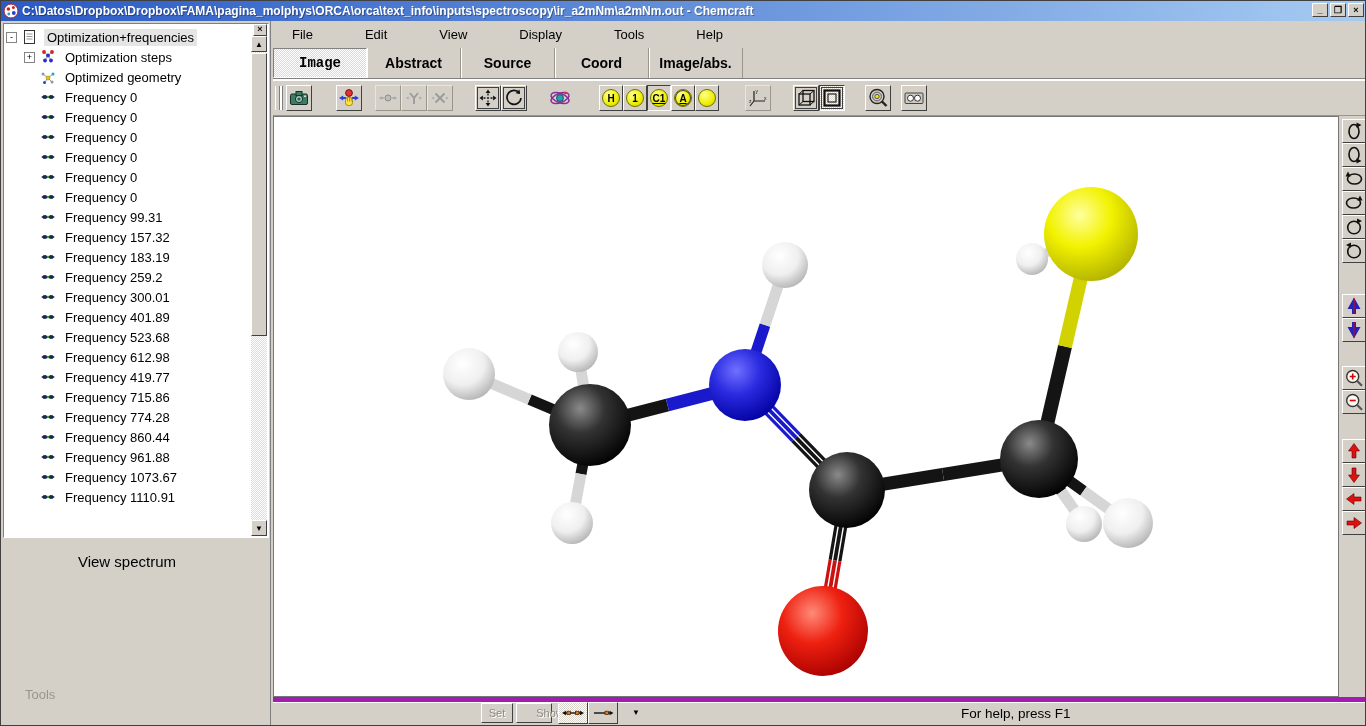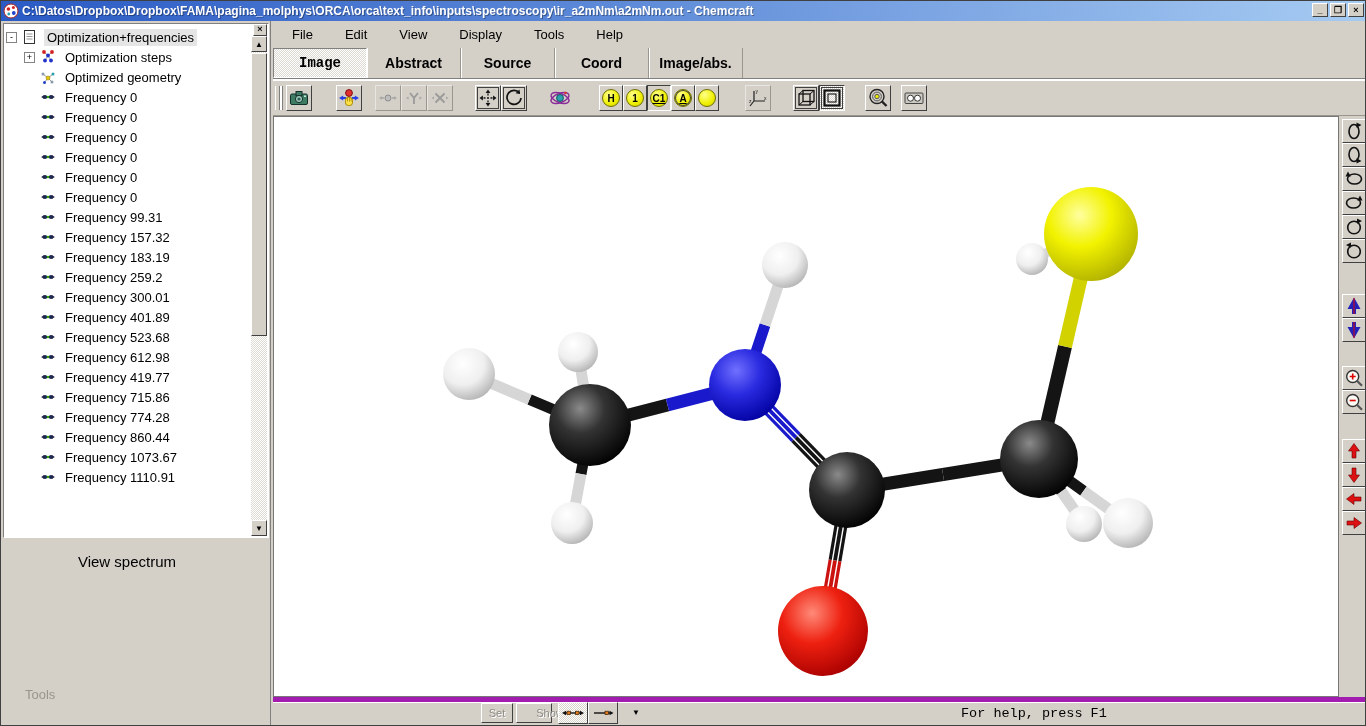--- a/index.html
+++ b/index.html
@@ -54,21 +54,21 @@
           align-items:center; justify-content:center; font-size:8px; color:#000; }
   #sb-up { top:0; } #sb-down { bottom:0; }
   #sb-thumb { position:absolute; left:0; top:17px; width:16px; height:283px; }
 
   #view-spectrum { position:absolute; left:0; top:532px; width:252px; text-align:center;
                    font-size:15px; color:#000; cursor:default; }
   #tools-label { position:absolute; left:24px; bottom:24px; font-size:13px; color:#98958d; }
 
   
   #menubar { position:absolute; left:272px; top:20px; width:1094px; height:27px;
-             display:flex; align-items:center; padding-left:10px; }
+             display:flex; align-items:center; padding-left:10px;gap:20px; }
   .mitem { font-size:13px; color:#000; padding:3px 9px; margin-right:14px; }
 
   
   #tabbar { position:absolute; left:272px; top:47px; width:1094px; height:31px;
             display:flex; align-items:stretch;
             border-bottom:1px solid #808080; box-shadow:0 1px 0 #fff; }
   .tab { width:94px; display:flex; align-items:center; justify-content:center;
          font-size:14px; font-weight:bold; color:#000;
          border-right:1px solid #9a968e; box-shadow:inset 1px 0 0 #ffffff; }
   .tab.sel { background-color:#f2f0ea;
@@ -109,21 +109,21 @@
   #bottombar { position:absolute; left:272px; top:696px; width:1094px; height:26px;
                border-top:5px solid #a21caf; box-shadow:inset 0 1px 0 #ffffff;
                display:flex; align-items:center; }
   .bbtn { height:20px; display:flex; align-items:center; justify-content:center; font-size:11px; }
   #set-btn { width:32px; margin-left:208px; color:#8e8b84; text-shadow:1px 1px 0 #fff; }
   #show-btn { width:36px; margin-left:3px; color:#8e8b84; text-shadow:1px 1px 0 #fff;padding-left:32px; }
   .bico { width:30px; height:22px; }
   #barrow1 { margin-left:6px; }
   #dropdown-arrow { margin-left:10px; width:16px; height:16px; display:flex;
                     align-items:center; justify-content:center; font-size:8px; color:#000; }
-  #status-help { position:absolute; left:688px; top:4px; font-family:Liberation Mono, monospace;
+  #status-help { position:absolute; left:688px; top:4px; font-family:Liberation Sans, sans-serif;
                  font-size:13.5px; color:#000; }
 </style>
 </head>
 <body>
 
 <div id="titlebar">
   <svg class="ticon" viewBox="0 0 16 16">
     <circle cx="8" cy="8" r="7" fill="#ffffff" stroke="#aa2222"></circle>
     <circle cx="5.4" cy="6" r="1.8" fill="#d42020"></circle>
     <circle cx="10.4" cy="4.6" r="1.5" fill="#d42020"></circle>
@@ -452,20 +452,34 @@
               <line x1="4.5" y1="8" x2="11.5" y2="8" stroke="#35a510" stroke-width="2.2"></line>
               <circle cx="5" cy="8" r="2.1" fill="#1b2a55"></circle>
               <circle cx="11" cy="8" r="2.1" fill="#1b2a55"></circle>
               <path d="M1.2 8 L4.2 6.1 V9.9 Z" fill="#222244"></path>
               <path d="M14.8 8 L11.8 6.1 V9.9 Z" fill="#222244"></path>
             </svg>
           </span>
           <span class="tlabel">Frequency 860.44</span>
         </div>
 
+        <div class="trow child freq">
+          <span class="expander"></span>
+          <span class="ticonw">
+
+            <svg class="i-freq" viewBox="0 0 16 16">
+              <line x1="4.5" y1="8" x2="11.5" y2="8" stroke="#35a510" stroke-width="2.2"></line>
+              <circle cx="5" cy="8" r="2.1" fill="#1b2a55"></circle>
+              <circle cx="11" cy="8" r="2.1" fill="#1b2a55"></circle>
+              <path d="M1.2 8 L4.2 6.1 V9.9 Z" fill="#222244"></path>
+              <path d="M14.8 8 L11.8 6.1 V9.9 Z" fill="#222244"></path>
+            </svg>
+          </span>
+          <span class="tlabel">Frequency 961.88</span>
+        </div>
 
         <div class="trow child freq">
           <span class="expander"></span>
           <span class="ticonw">
 
             <svg class="i-freq" viewBox="0 0 16 16">
               <line x1="4.5" y1="8" x2="11.5" y2="8" stroke="#35a510" stroke-width="2.2"></line>
               <circle cx="5" cy="8" r="2.1" fill="#1b2a55"></circle>
               <circle cx="11" cy="8" r="2.1" fill="#1b2a55"></circle>
               <path d="M1.2 8 L4.2 6.1 V9.9 Z" fill="#222244"></path>

